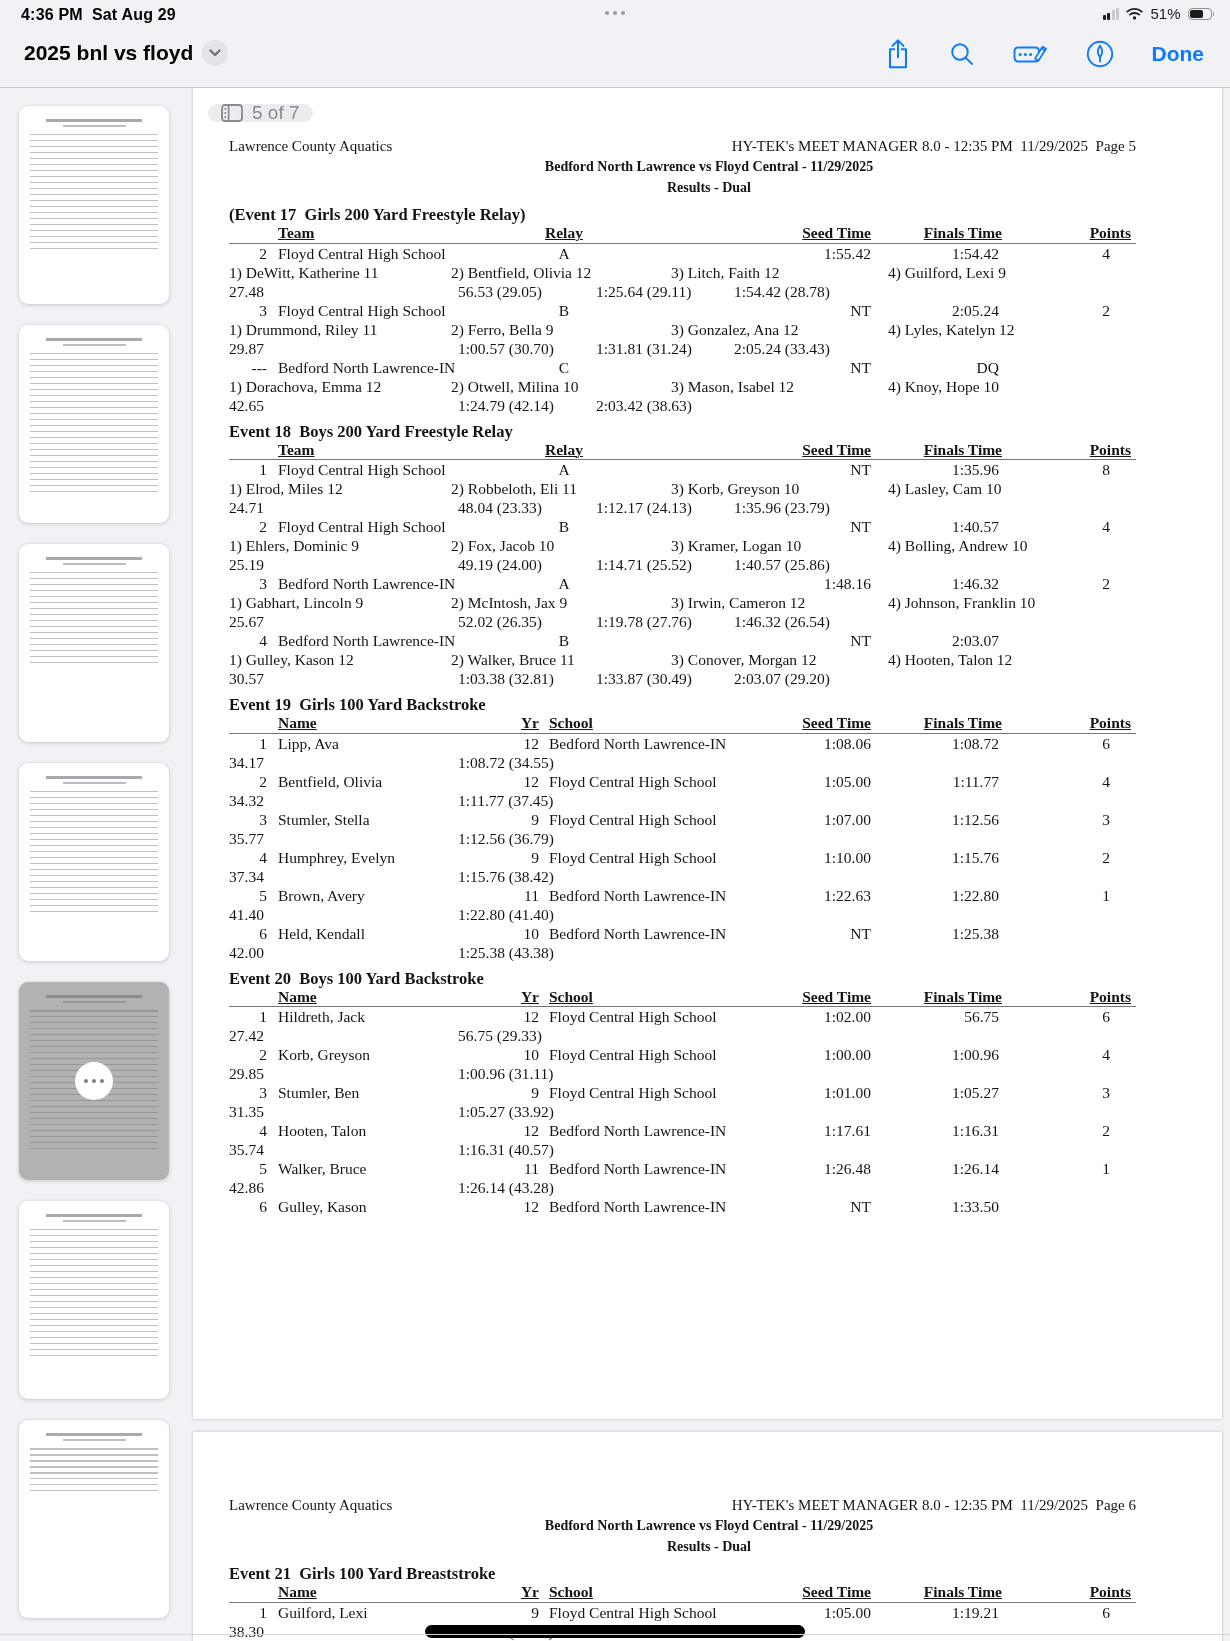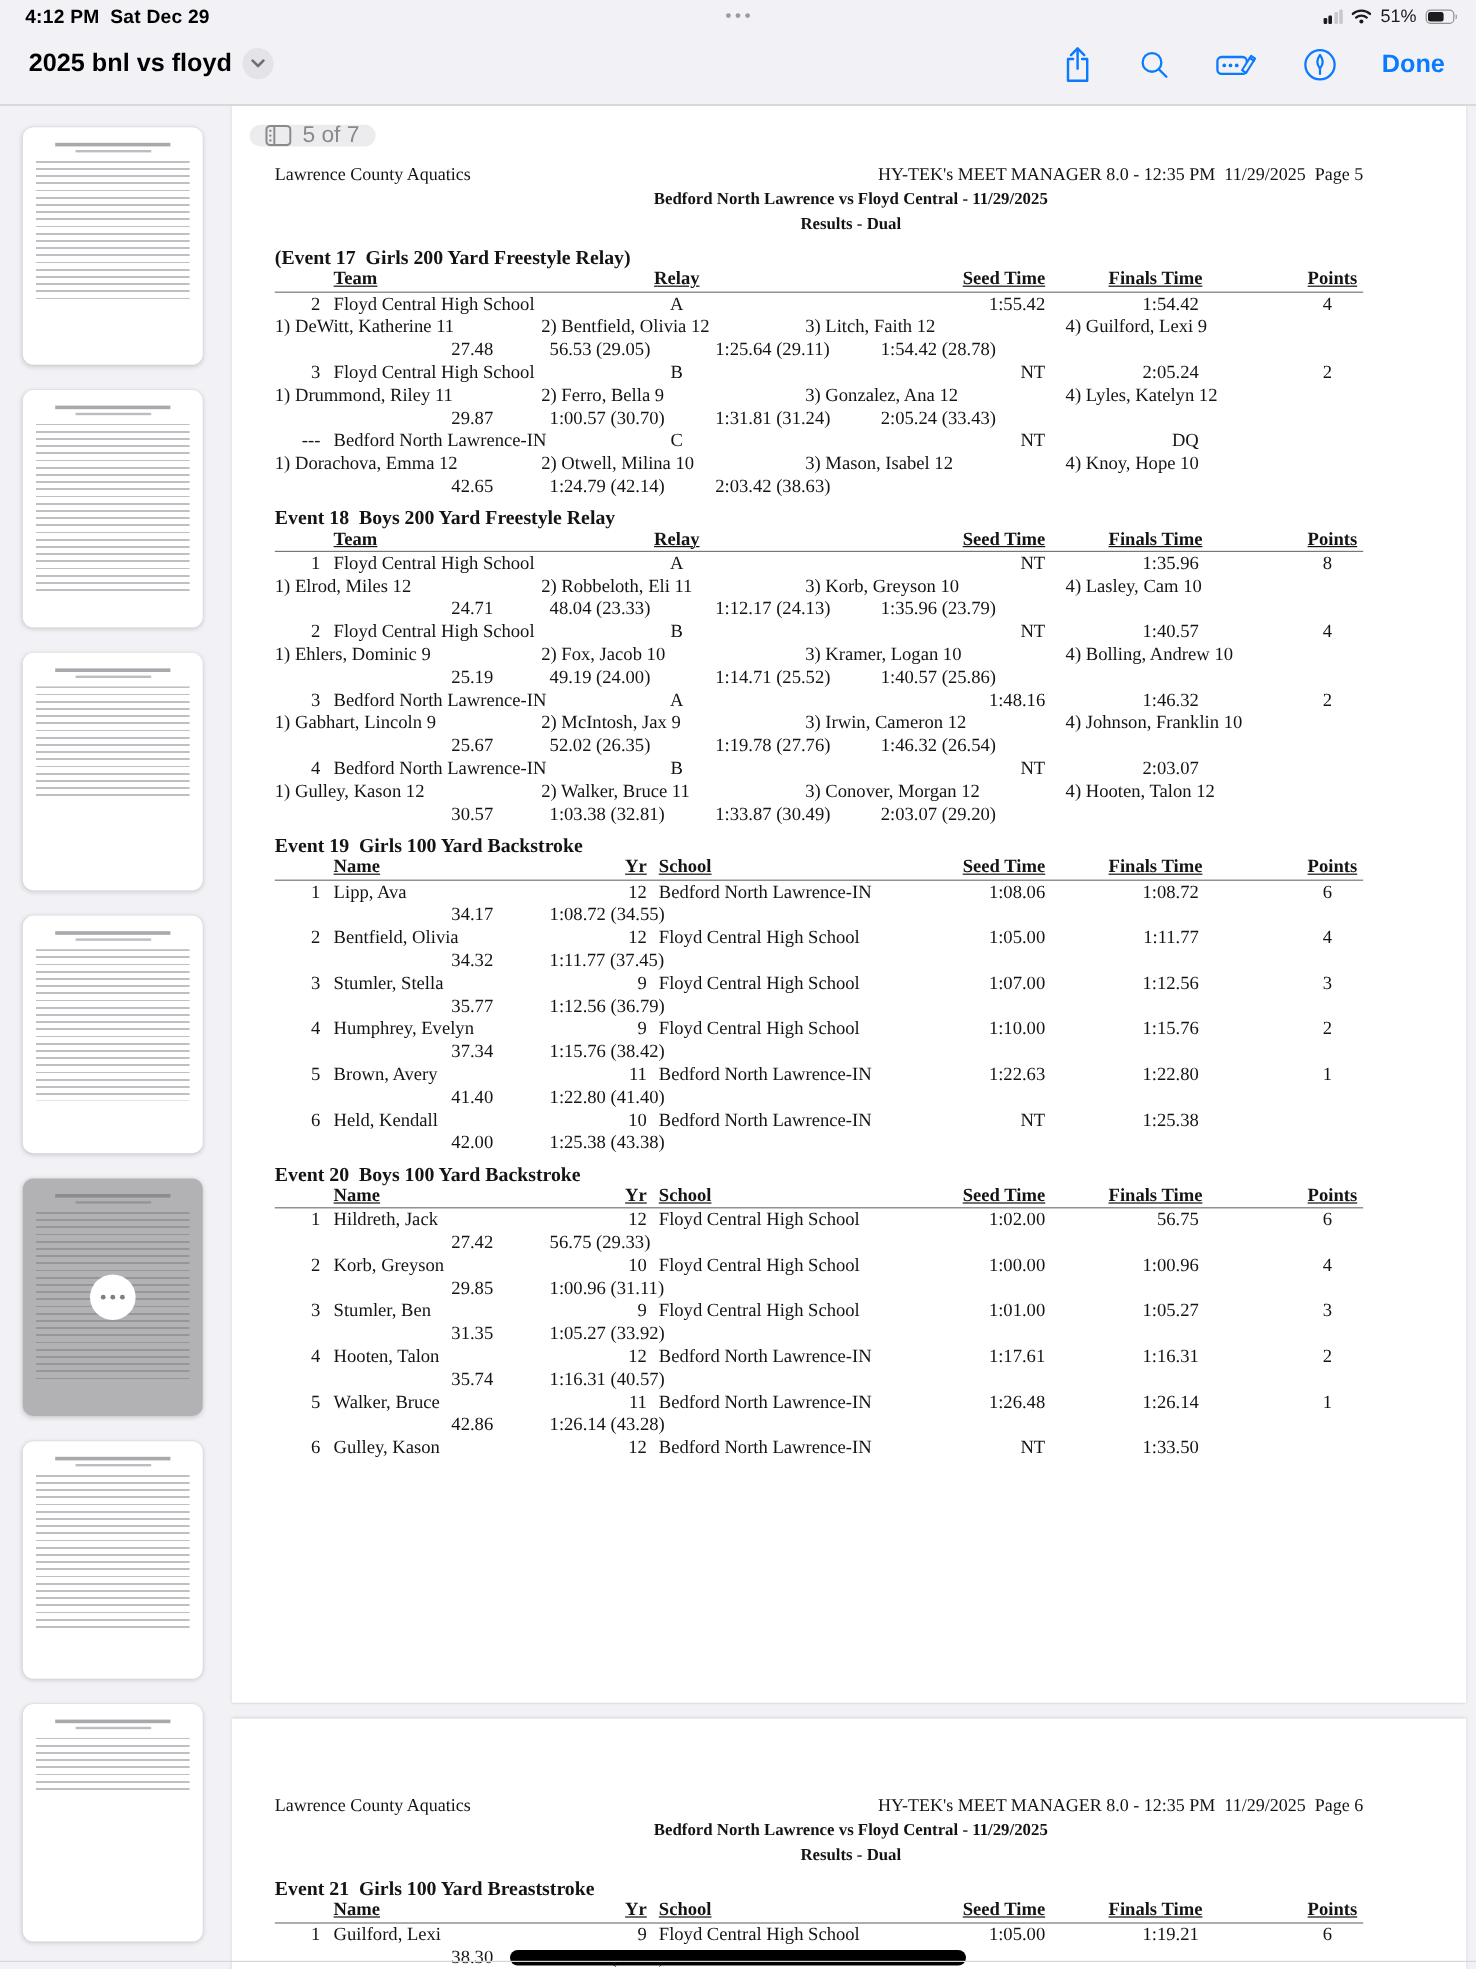--- a/index.html
+++ b/index.html
@@ -84,32 +84,32 @@
   .ccen{text-align:center;}
   .crt{text-align:right;}
   .cfin{text-align:right;padding-right:3px;}
   .cpts{text-align:right;padding-right:26px;}
   .hpts{text-align:right;padding-right:5px;}
   .csch{padding-left:10px;}
   .cyr{text-align:right;}
   .g-swim{display:grid;width:840px;grid-template-columns:222px 220px 217px auto;}
   .g-split{display:grid;width:907px;grid-template-columns:182px 138px 138px auto;position:relative;}
   .g-split .spcell{padding-left:47px;}
-  .g-split .spcell:first-child{padding-left:0;text-align:right;}
+  .g-split .spcell:first-child{padding-left:0;}
   .marker-bar{position:absolute;left:196px;top:3px;width:380px;height:13px;background:#000;border-radius:7px;z-index:5;}
   .bottom-hairline{position:absolute;left:0;right:0;top:1634px;height:1px;background:#d6d6d8;z-index:40;}
 </style>
 </head>
 <body>
 
 <div class="screen">
 
   <div class="status-bar">
     <div class="sb-left">
-      <span>4:12 PM</span><span>Sat Dec 29</span>
+      <span>4:36 PM</span><span>Sat Aug 29</span>
     </div>
     <div class="sb-center">
         <i></i>
         <i></i>
         <i></i>
       </div>
     <div class="sb-right">
       <div class="sig">
           <i></i>
           <i></i>

